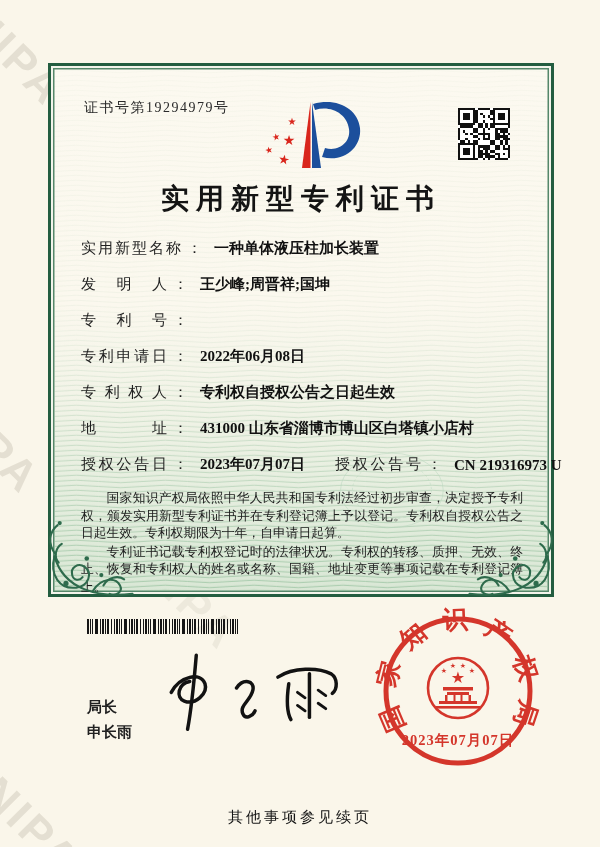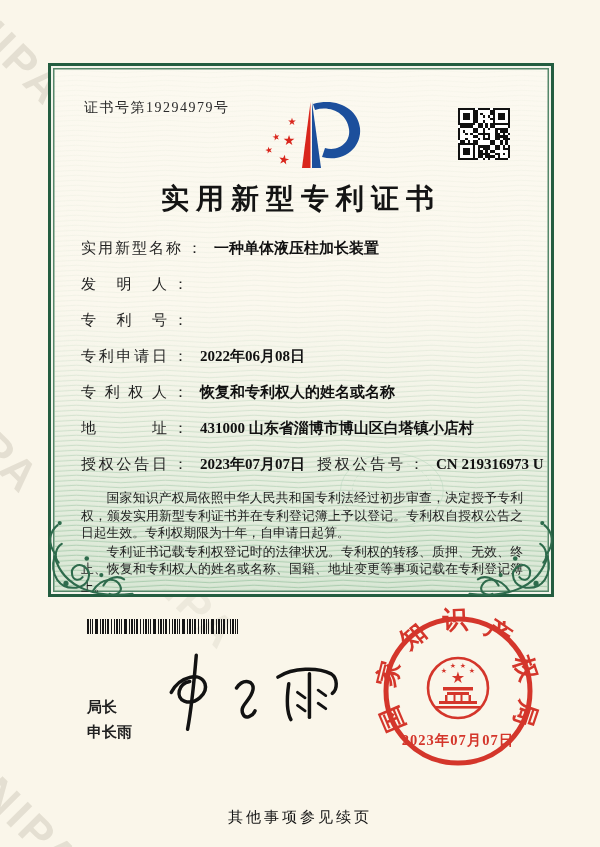--- a/index.html
+++ b/index.html
@@ -46,21 +46,21 @@
   }
   
   .fields{position:absolute;left:30px;right:26px;top:173px;font-size:15px;}
   .frow{display:flex;align-items:baseline;height:36px;}
   .flabel{
     min-width:88px;text-align:justify;text-align-last:justify;
     letter-spacing:2px;white-space:nowrap;color:#1f1f1f;
   }
   .fcolon{margin-left:4px;color:#1f1f1f;}
   .fvalue{margin-left:12px;font-weight:700;color:#111;white-space:nowrap;}
-  .fgroup2{display:flex;align-items:center;margin-left:12px;}
+  .fgroup2{display:flex;align-items:flex-end;margin-left:30px;}
   
   .paras{position:absolute;left:30px;right:28px;top:424px;font-size:12.8px;line-height:17.6px;color:#1c1c1c;}
   .paras p{margin:0;text-indent:2em;text-align:justify;}
   .paras p + p{margin-top:1px;}
   
   .barcode{position:absolute;left:36px;top:553px;width:158px;height:15px;overflow:hidden;white-space:nowrap;}
   .barcode i{display:inline-block;height:100%;background:#161616;vertical-align:top;}
   
   .signature{position:absolute;left:105px;top:578px;width:185px;height:88px;}
   .director{
@@ -293,34 +293,35 @@
 
     <div class="fields">
       <div class="frow">
         <span class="flabel">实用新型名称</span>
           <span class="fcolon">：</span>
         <span class="fvalue">一种单体液压柱加长装置</span>
       </div>
       <div class="frow">
         <span class="flabel">发明人</span>
           <span class="fcolon">：</span>
+        <span class="fvalue">王少峰;周晋祥;国坤</span>
       </div>
       <div class="frow">
         <span class="flabel">专利号</span>
           <span class="fcolon">：</span>
       </div>
       <div class="frow">
         <span class="flabel">专利申请日</span>
           <span class="fcolon">：</span>
         <span class="fvalue">2022年06月08日</span>
       </div>
       <div class="frow">
         <span class="flabel">专利权人</span>
           <span class="fcolon">：</span>
-        <span class="fvalue">恢复和专利权人的姓名或名称</span>
+        <span class="fvalue">专利权自授权公告之日起生效</span>
       </div>
       <div class="frow">
         <span class="flabel">地址</span>
           <span class="fcolon">：</span>
         <span class="fvalue">431000 山东省淄博市博山区白塔镇小店村</span>
       </div>
       <div class="frow">
         <span class="flabel">授权公告日</span>
           <span class="fcolon">：</span>
         <span class="fvalue">2023年07月07日</span>

